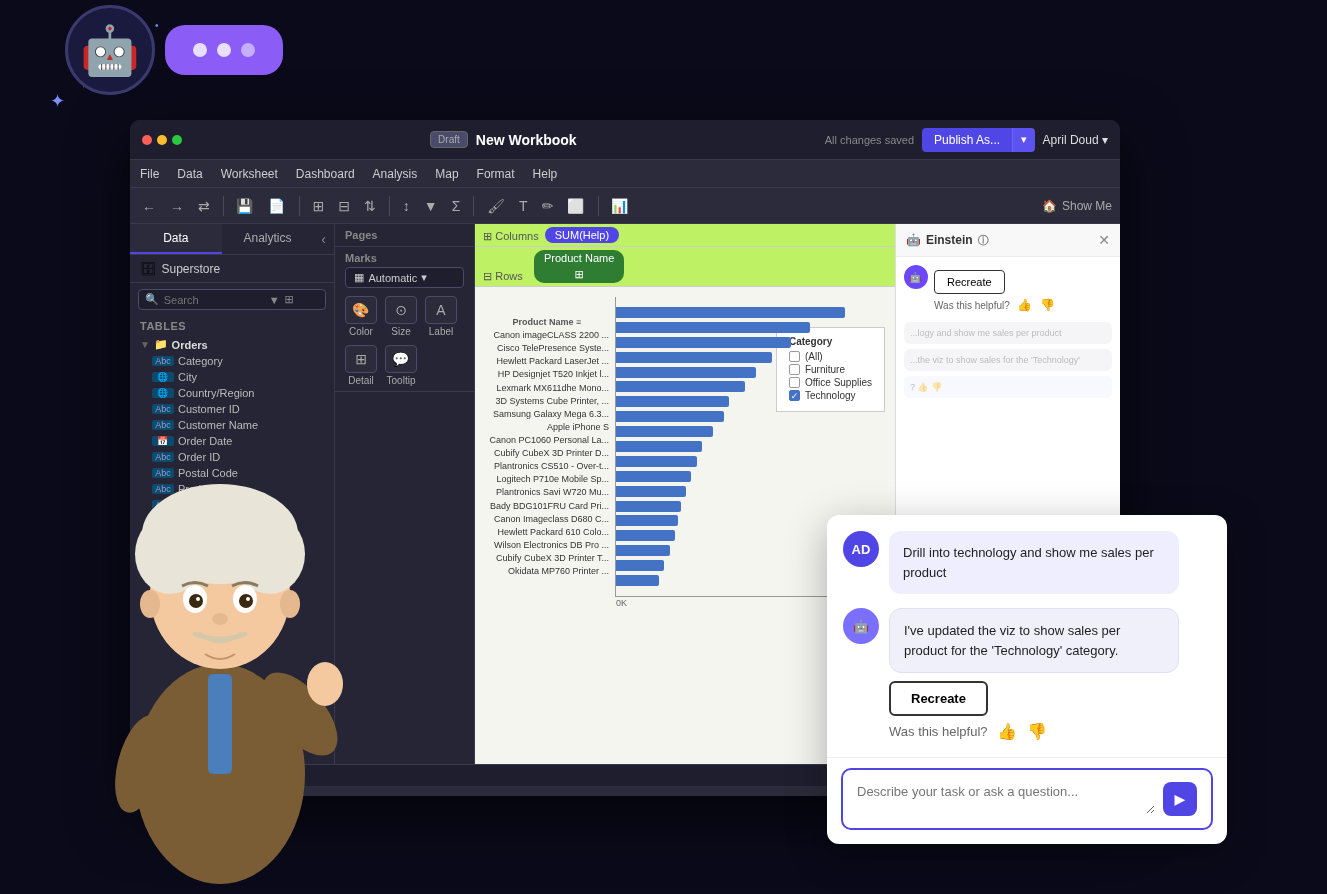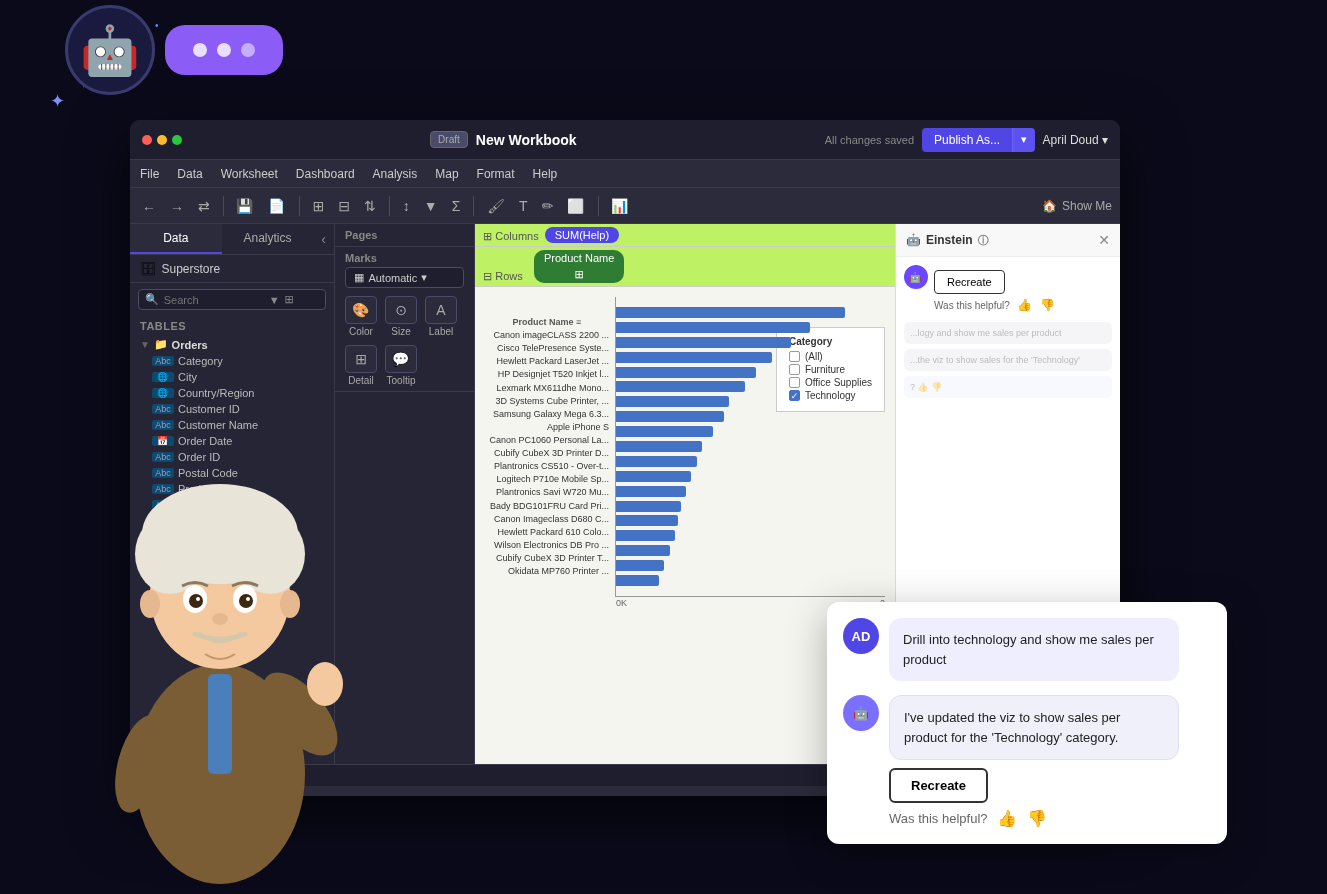--- a/index.html
+++ b/index.html
@@ -1116,20 +1116,26 @@
         <div class="chat-bubble ai-response">I've updated the viz to show sales per product for the 'Technology' category.</div>
         <button class="chat-recreate-btn">Recreate</button>
         <div class="chat-helpful-row">
           <span>Was this helpful?</span>
           <span class="chat-helpful-icon">👍</span>
           <span class="chat-helpful-icon">👎</span>
         </div>
       </div>
     </div>
   </div>
+  <div class="chat-input-area">
+    <div class="chat-input-box">
+      <textarea class="chat-textarea" rows="2" placeholder="Describe your task or ask a question..." style=""></textarea>
+      <button class="chat-send-btn">▶</button>
+    </div>
+  </div>
 </div>
 
 <div class="einstein-figure">
   <svg width="300" height="500" viewBox="0 0 300 500">
 
     <ellipse cx="150" cy="380" rx="85" ry="110" fill="#7a5c35"></ellipse>
 
     <ellipse cx="150" cy="200" rx="70" ry="75" fill="#f5c9a0"></ellipse>
 
     <ellipse cx="150" cy="140" rx="78" ry="50" fill="#e8e4d8"></ellipse>

